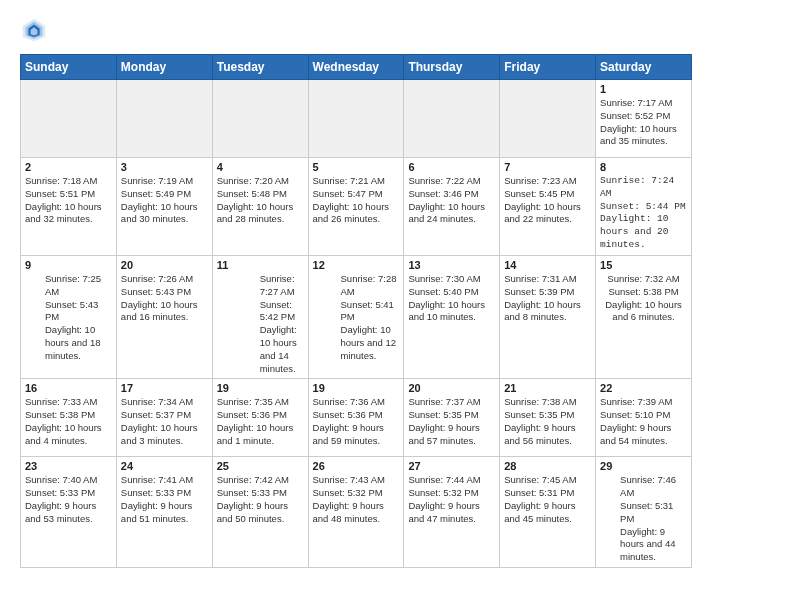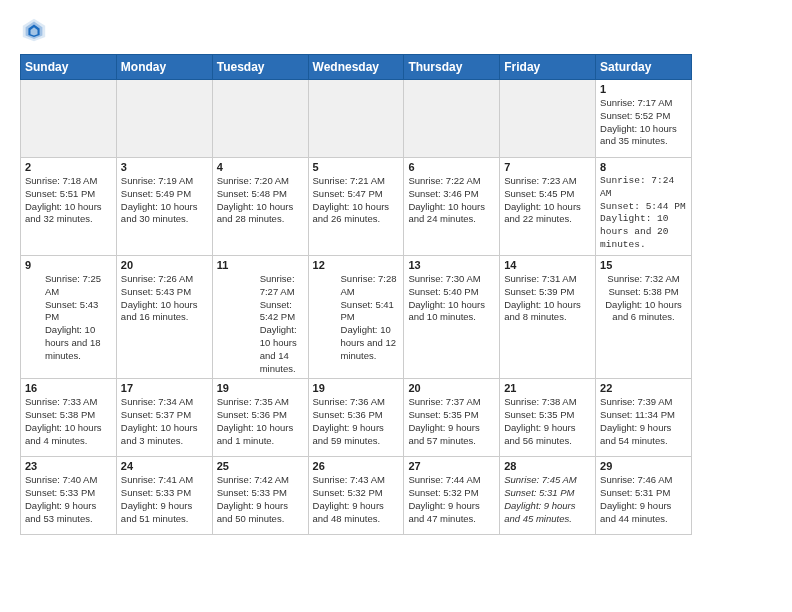--- a/index.html
+++ b/index.html
@@ -261,21 +261,21 @@
           </td>
           <td>
             <span class="day-num">21</span>
             <div class="day-info" style="white-space: pre-line;">Sunrise: 7:38 AM
 Sunset: 5:35 PM
 Daylight: 9 hours and 56 minutes.</div>
           </td>
           <td>
             <span class="day-num">22</span>
             <div class="day-info" style="white-space: pre-line;">Sunrise: 7:39 AM
-Sunset: 11:34 PM
+Sunset: 5:10 PM
 Daylight: 9 hours and 54 minutes.</div>
           </td>
         </tr>
         <tr>
           <td>
             <span class="day-num">23</span>
             <div class="day-info" style="white-space: pre-line;">Sunrise: 7:40 AM
 Sunset: 5:33 PM
 Daylight: 9 hours and 53 minutes.</div>
           </td>
@@ -298,26 +298,26 @@
 Daylight: 9 hours and 48 minutes.</div>
           </td>
           <td>
             <span class="day-num">27</span>
             <div class="day-info" style="white-space: pre-line;">Sunrise: 7:44 AM
 Sunset: 5:32 PM
 Daylight: 9 hours and 47 minutes.</div>
           </td>
           <td>
             <span class="day-num">28</span>
-            <div class="day-info" style="white-space: pre-line; font-style: italic;">Sunrise: 7:45 AM
+            <div class="day-info" style="white-space: pre-line;">Sunrise: 7:45 AM
 Sunset: 5:31 PM
 Daylight: 9 hours and 45 minutes.</div>
           </td>
           <td>
             <span class="day-num">29</span>
-            <div class="day-info" style="white-space: pre-line;">Sunrise: 7:46 AM
+            <div class="day-info" style="white-space: pre-line; margin-left: 20px;">Sunrise: 7:46 AM
 Sunset: 5:31 PM
 Daylight: 9 hours and 44 minutes.</div>
           </td>
         </tr>
       </tbody>
   </table>
 </div>
 
 </body></html>

